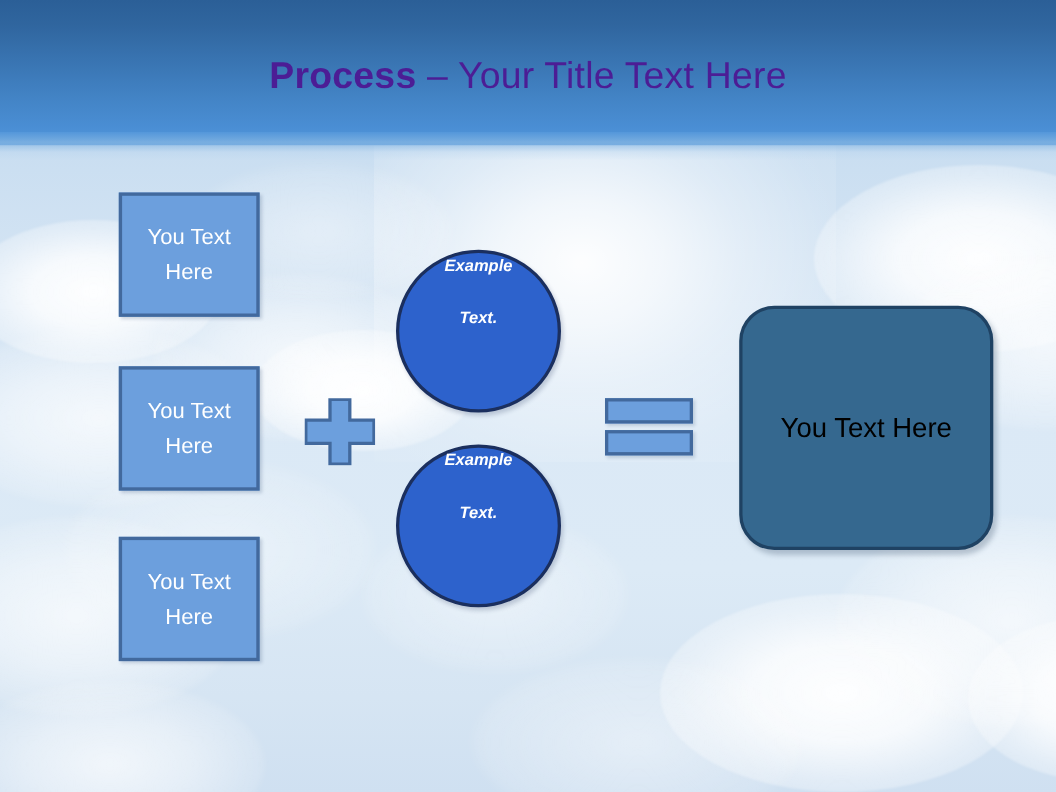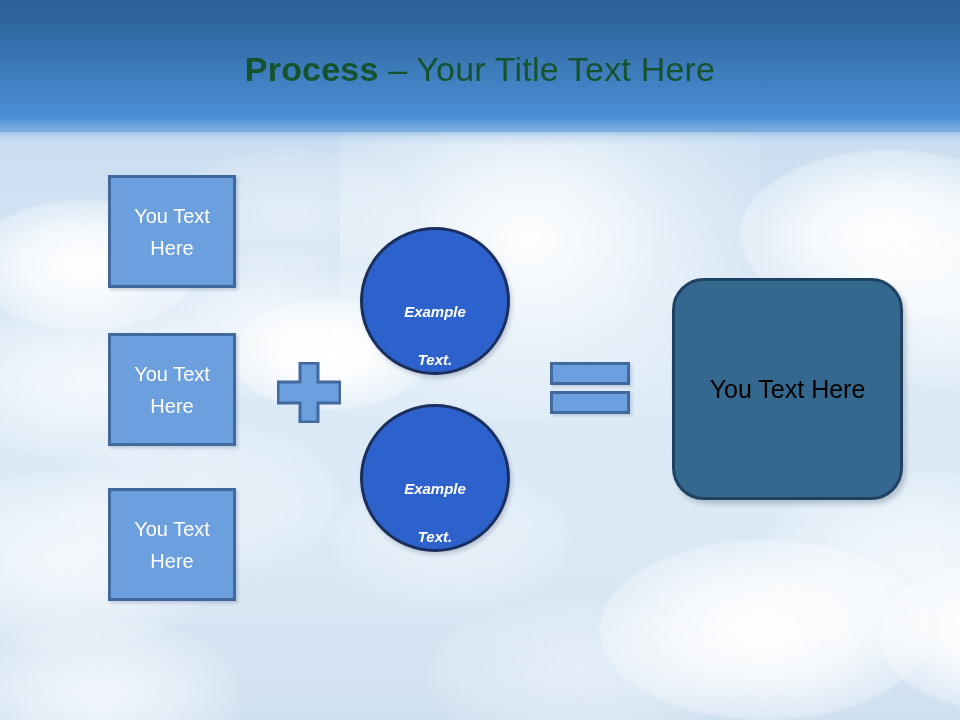--- a/index.html
+++ b/index.html
@@ -100,21 +100,21 @@
         rgba(180,210,238,0.35) 70%,
         rgba(205,225,243,0) 100%);
   }
 
   .slide-title {
     position: absolute;
     left: 0;
     top: 48px;
     width: 960px;
     text-align: center;
-    color: #14532d;
+    color: #4c1d95;
     font-size: 34px;
     line-height: 42px;
     letter-spacing: 0.2px;
     white-space: nowrap;
   }
   .slide-title .t-strong { font-weight: bold; }
   .slide-title .t-rest   { font-weight: normal; }
 
   
   .text-box {
@@ -154,21 +154,21 @@
     border-radius: 50%;
     background: #2d62cc;
     border: 3px solid #1b2f5e;
     box-sizing: border-box;
     color: #ffffff;
     font-size: 15px;
     line-height: 24px;
     font-weight: bold;
     font-style: italic;
     display: flex;
-    align-items: flex-end;
+    align-items: flex-start;
     justify-content: center;
     text-align: center;
     box-shadow: 2px 3px 4px rgba(30,50,90,0.22);
   }
   #circle-1 { left: 360px; top: 227px; }
   #circle-2 { left: 360px; top: 404px; }
   .circle-node span { display: block; width: 100%; }
 
   
   .equals-op {

